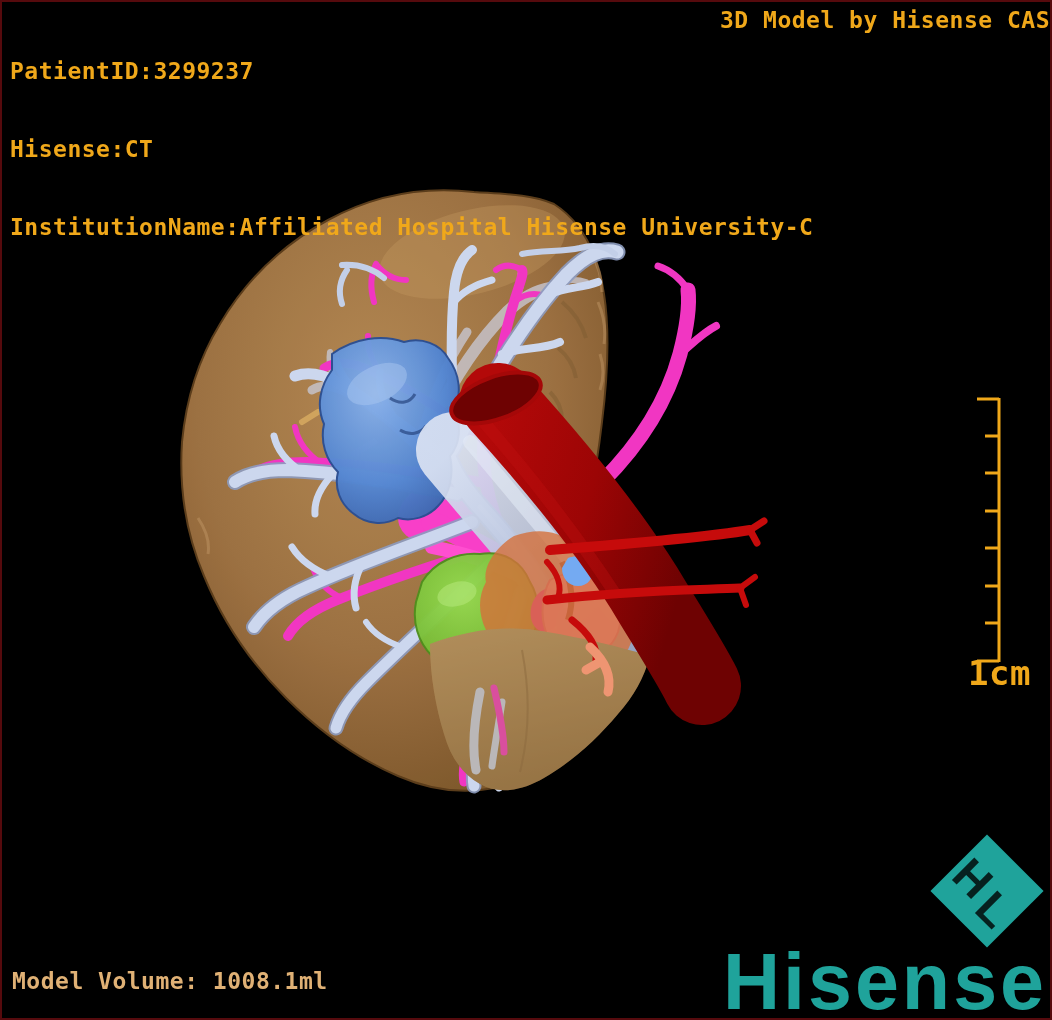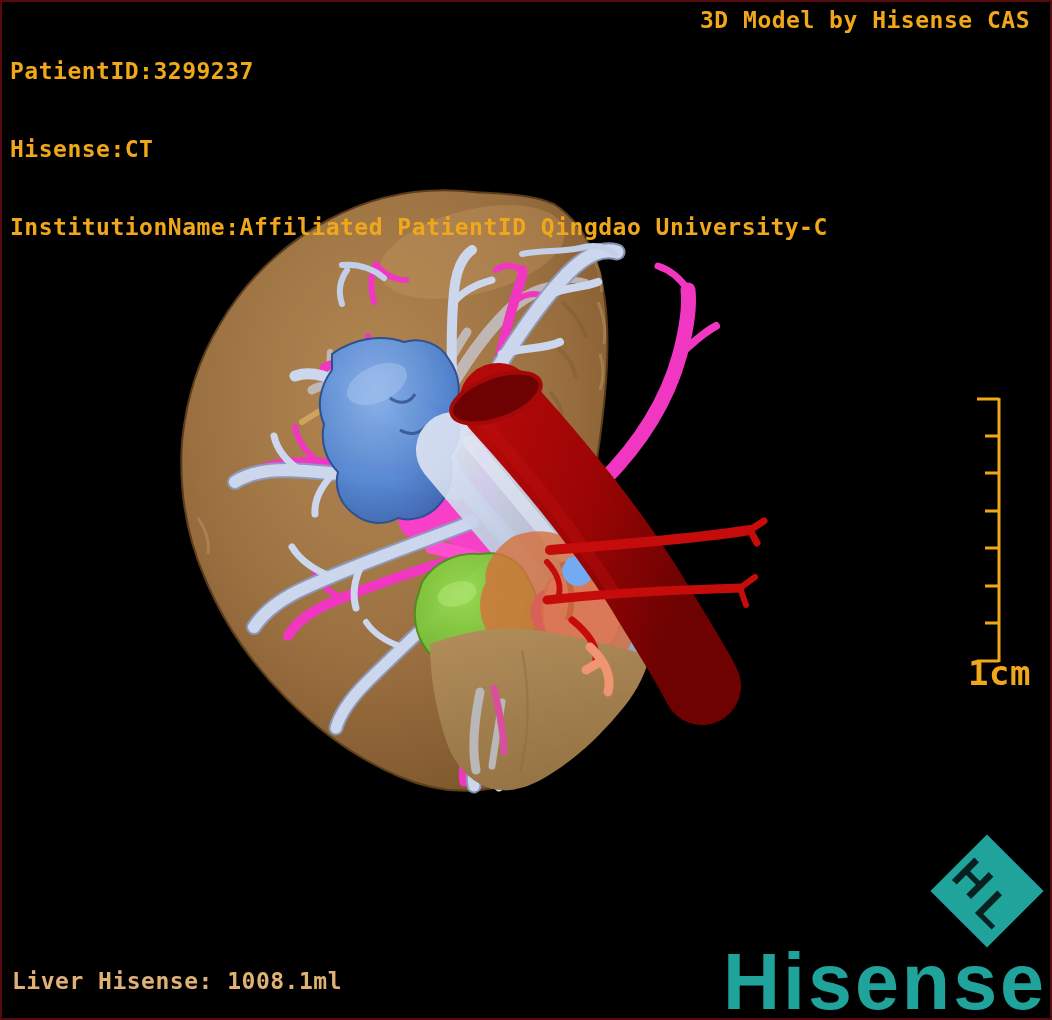--- a/index.html
+++ b/index.html
@@ -6,21 +6,21 @@
   #screen{
     position:relative;width:1052px;height:1020px;background:#000;
     border:2px solid #560a0d;box-sizing:border-box;overflow:hidden;
     font-family:"DejaVu Sans Mono",monospace;
   }
   .overlay-text{
     position:absolute;color:#f0a81a;font-weight:bold;
     font-size:23px;line-height:26px;white-space:pre;letter-spacing:.5px;
   }
   #patient-info{left:8px;top:4px;}
-  #viewer-title{right:20px;top:5px;text-align:center;}
+  #viewer-title{right:0;top:5px;text-align:center;}
   #liver-volume{left:10px;top:966px;color:#e0b175;}
   #scale-label{left:966px;top:658px;font-size:34px;}
   #model-svg,#hud-svg{position:absolute;left:0;top:0;}
   #brand-wordmark{
     position:absolute;left:721px;top:940px;color:#1fa39b;
     font-family:"Liberation Sans",sans-serif;font-weight:bold;
     font-size:79px;line-height:80px;letter-spacing:3px;white-space:nowrap;
   }
   #brand-logo{position:absolute;left:922px;top:826px;}
 </style>
@@ -220,26 +220,26 @@
       <path d="M 997,396 L 997,660"></path>
       <path d="M 975,397 L 997,397 M 975,659 L 997,659"></path>
       <path d="M 983,434 L 997,434 M 983,471 L 997,471 M 983,509 L 997,509
                M 983,546 L 997,546 M 983,584 L 997,584 M 983,621 L 997,621"></path>
     </g>
   </svg>
 
   <div id="patient-info" class="overlay-text">
     <div>PatientID:3299237</div>
     <div>Hisense:CT</div>
-    <div>InstitutionName:Affiliated PatientID Qingdao University-C</div>
+    <div>InstitutionName:Affiliated Hospital Hisense University-C</div>
   </div>
 
   <div id="viewer-title" class="overlay-text">3D Model by Hisense CAS</div>
 
-  <div id="liver-volume" class="overlay-text">Liver Hisense: 1008.1ml</div>
+  <div id="liver-volume" class="overlay-text">Model Volume: 1008.1ml</div>
 
   <div id="scale-label" class="overlay-text">1cm</div>
 
   <svg id="brand-logo" width="126" height="130" viewBox="0 0 126 130">
     <g transform="translate(63,63) rotate(45)">
       <rect x="-40" y="-40" width="80" height="80" fill="#1fa39b"></rect>
       <text x="-19" y="1" text-anchor="middle" dominant-baseline="central" font-family="Liberation Sans, sans-serif" font-weight="bold" font-size="46" fill="#06211f">H</text>
       <text x="18" y="8" text-anchor="middle" dominant-baseline="central" font-family="Liberation Sans, sans-serif" font-weight="bold" font-size="46" fill="#06211f">L</text>
     </g>
   </svg>

